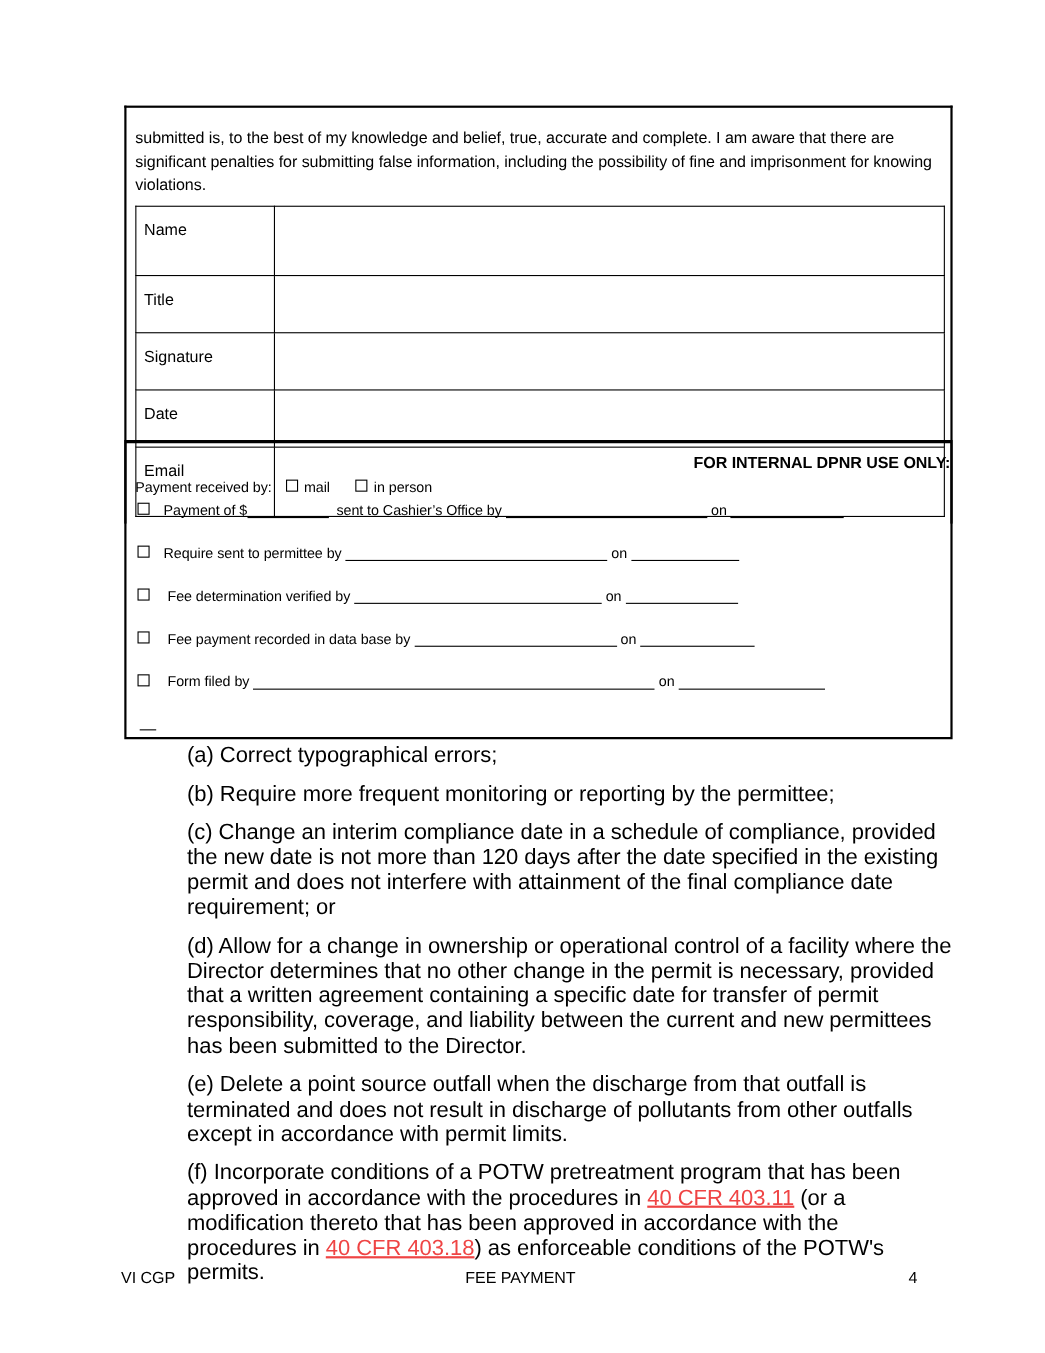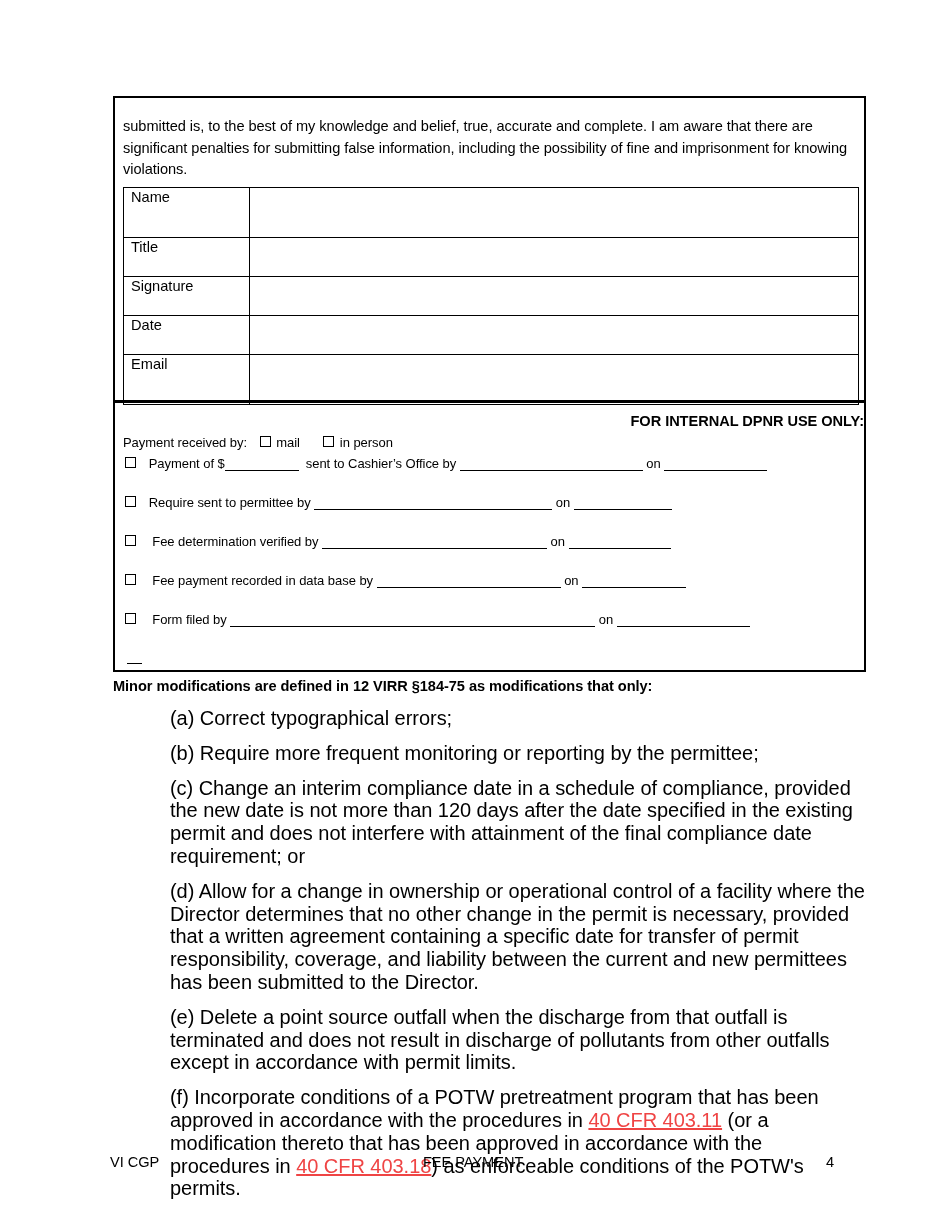--- a/index.html
+++ b/index.html
@@ -47,21 +47,21 @@
     width: 736px;
     margin: 0 0 0 8px;
     border-collapse: collapse;
     table-layout: fixed;
   }
   .sig-table td {
     border: 1px solid #000;
     font-size: 14.6px;
     line-height: 19px;
     vertical-align: top;
-    padding: 0 0 0 7px;
+    padding: 13px 0 0 7px;
   }
   .sig-table td.val { padding-left: 4px; }
   .sig-row-tall td { height: 49px; }
   .sig-row td { height: 38px; }
 
   .sig-spacer {
     height: 6px;
   }
 
   
@@ -217,21 +217,20 @@
     <div class="dpnr-line spaced"><span class="cb"></span>&nbsp;&nbsp;&nbsp;&nbsp;<span>Fee determination verified by</span>&nbsp;<span class="blank b-name3"></span>&nbsp;<span>on</span>&nbsp;<span class="blank b-date3"></span></div>
 
     <div class="dpnr-line spaced"><span class="cb"></span>&nbsp;&nbsp;&nbsp;&nbsp;<span>Fee payment recorded in data base by</span>&nbsp;<span class="blank b-name4"></span>&nbsp;<span>on</span>&nbsp;<span class="blank b-date4"></span></div>
 
     <div class="dpnr-line spaced"><span class="cb"></span>&nbsp;&nbsp;&nbsp;&nbsp;<span>Form filed by</span>&nbsp;<span class="blank b-name5"></span>&nbsp;<span>on</span>&nbsp;<span class="blank b-date5"></span></div>
 
     <div class="stray-mark"></div>
   </div>
 
   <div class="prose">
-    <p class="lead">Minor modifications are defined in 12 VIRR §184-75 as modifications that only:</p>
 
     <p class="item">(a) Correct typographical errors;</p>
     <p class="item">(b) Require more frequent monitoring or reporting by the permittee;</p>
     <p class="item">(c) Change an interim compliance date in a schedule of compliance, provided the new date is not more than 120 days after the date specified in the existing permit and does not interfere with attainment of the final compliance date requirement; or</p>
     <p class="item">(d) Allow for a change in ownership or operational control of a facility where the Director determines that no other change in the permit is necessary, provided that a written agreement containing a specific date for transfer of permit responsibility, coverage, and liability between the current and new permittees has been submitted to the Director.</p>
     <p class="item">(e) Delete a point source outfall when the discharge from that outfall is terminated and does not result in discharge of pollutants from other outfalls except in accordance with permit limits.</p>
 
     <p class="item"><span>(f) Incorporate conditions of a POTW pretreatment program that has been approved in accordance with the procedures in </span><a class="lnk" href="#">40 CFR 403.11</a><span> (or a modification thereto that has been approved in accordance with the procedures in </span><a class="lnk" href="#">40 CFR 403.18</a><span>) as enforceable conditions of the POTW's permits.</span></p>
   </div>
 

